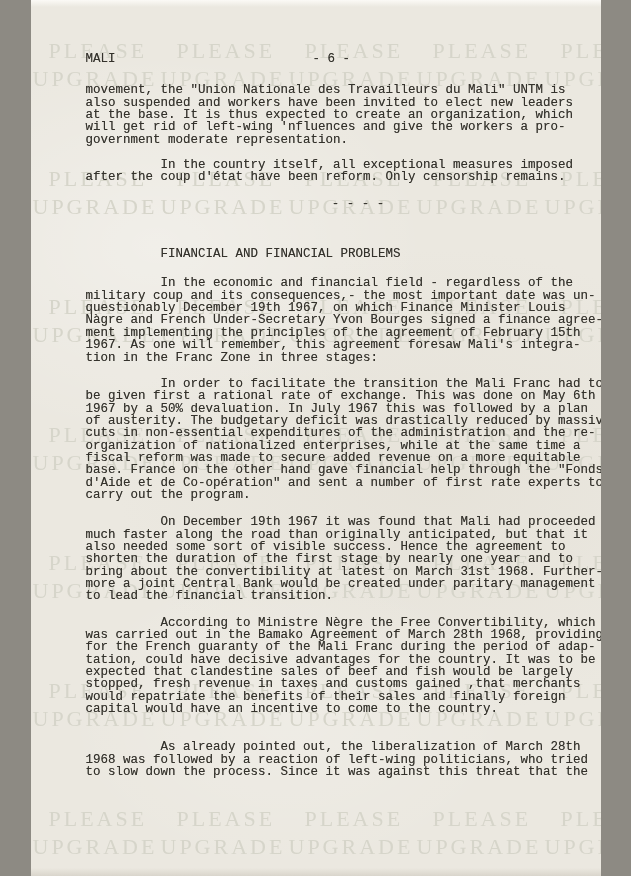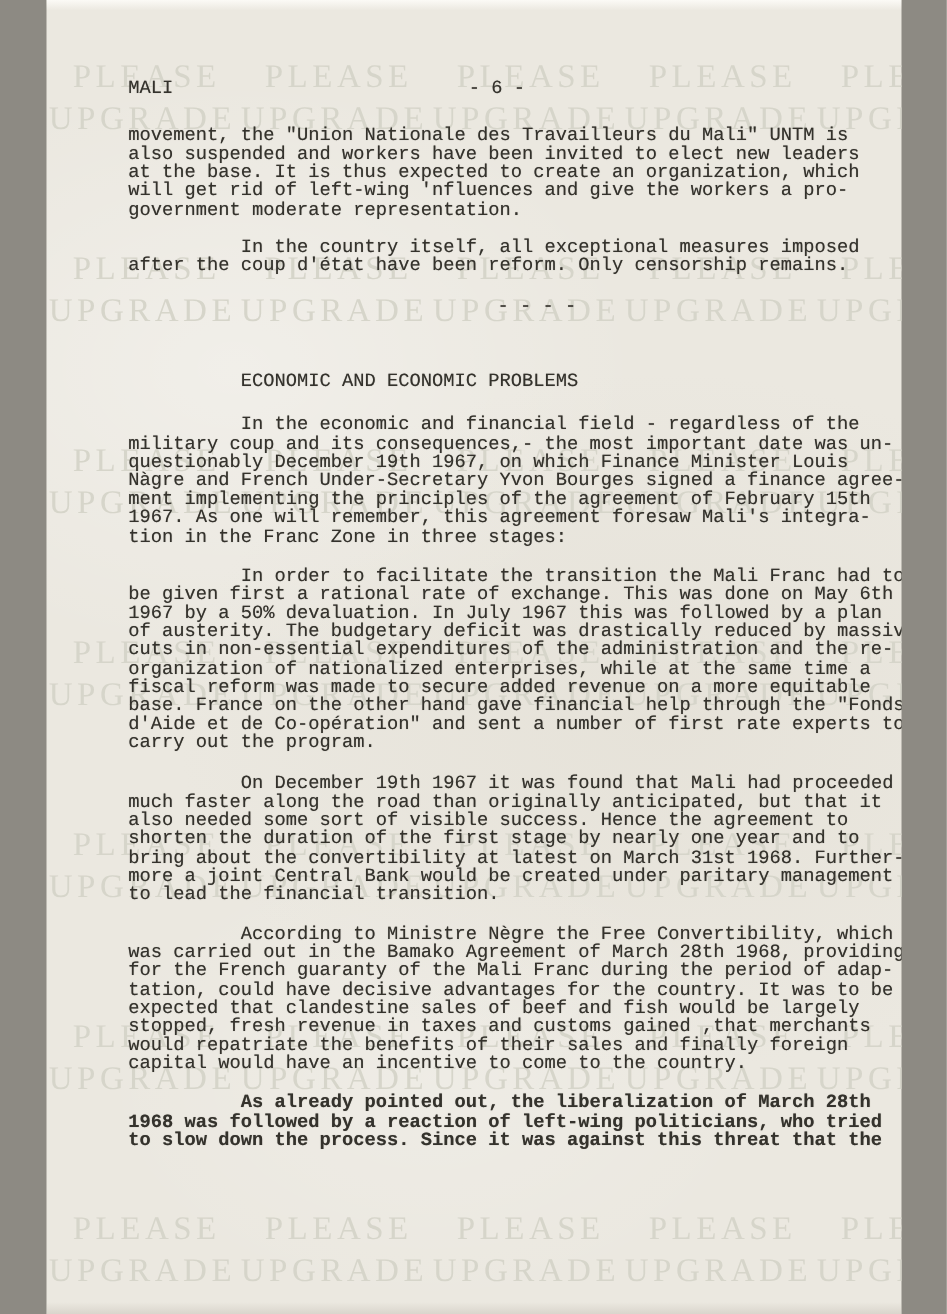--- a/index.html
+++ b/index.html
@@ -58,21 +58,21 @@
   .page-number { position:absolute; left:227px; top:0; }
   .p-untm      { margin-top:19px; }
   .p-country   { margin-top:13px; }
   .separator   { margin-top:14px; text-align:center; }
   .heading     { margin-top:38px; padding-left:75px; }
   .p-economic  { margin-top:17px; }
   .list        { margin-top:5px; }
   .p-transition{ margin-top:14px; }
   .p-december  { margin-top:15px; }
   .p-negre     { margin-top:14px; }
-  .p-liberal   { margin-top:14px;font-weight:bold; }
+  .p-liberal   { margin-top:26px; }
   .u { text-underline-offset:2px; text-decoration-thickness:1px; }
   .handwritten {
     position:absolute; left:601px; top:855px;
     font-family:"DejaVu Serif", serif;
     font-style:italic;
     font-size:10px;
     color:#84848c;
     transform:rotate(-4deg);
     z-index:3;
   }
@@ -171,21 +171,21 @@
 also suspended and workers have been invited to elect new leaders
 at the base. It is thus expected to create an organization, which
 will get rid of left-wing 'nfluences and give the workers a pro-
 government moderate representation.</div>
 
     <div class="para p-country">          In the country itself, all exceptional measures imposed
 after the coup d'état have been reform. Only censorship remains.</div>
 
     <div class="separator">- - - -</div>
 
-    <div class="heading">ECONOMIC AND ECONOMIC PROBLEMS</div>
+    <div class="heading">FINANCIAL AND FINANCIAL PROBLEMS</div>
 
     <div class="para p-economic">          In the economic and financial field - regardless of the
 military coup and its consequences,- the most important date was un-
 questionably December 19th 1967, on which Finance Minister Louis
 Nàgre and French Under-Secretary Yvon Bourges signed a finance agree-
 ment implementing the principles of the agreement of February 15th
 1967. As one will remember, this agreement foresaw Mali's integra-
 tion in the Franc Zone in three stages:</div>
 
 

